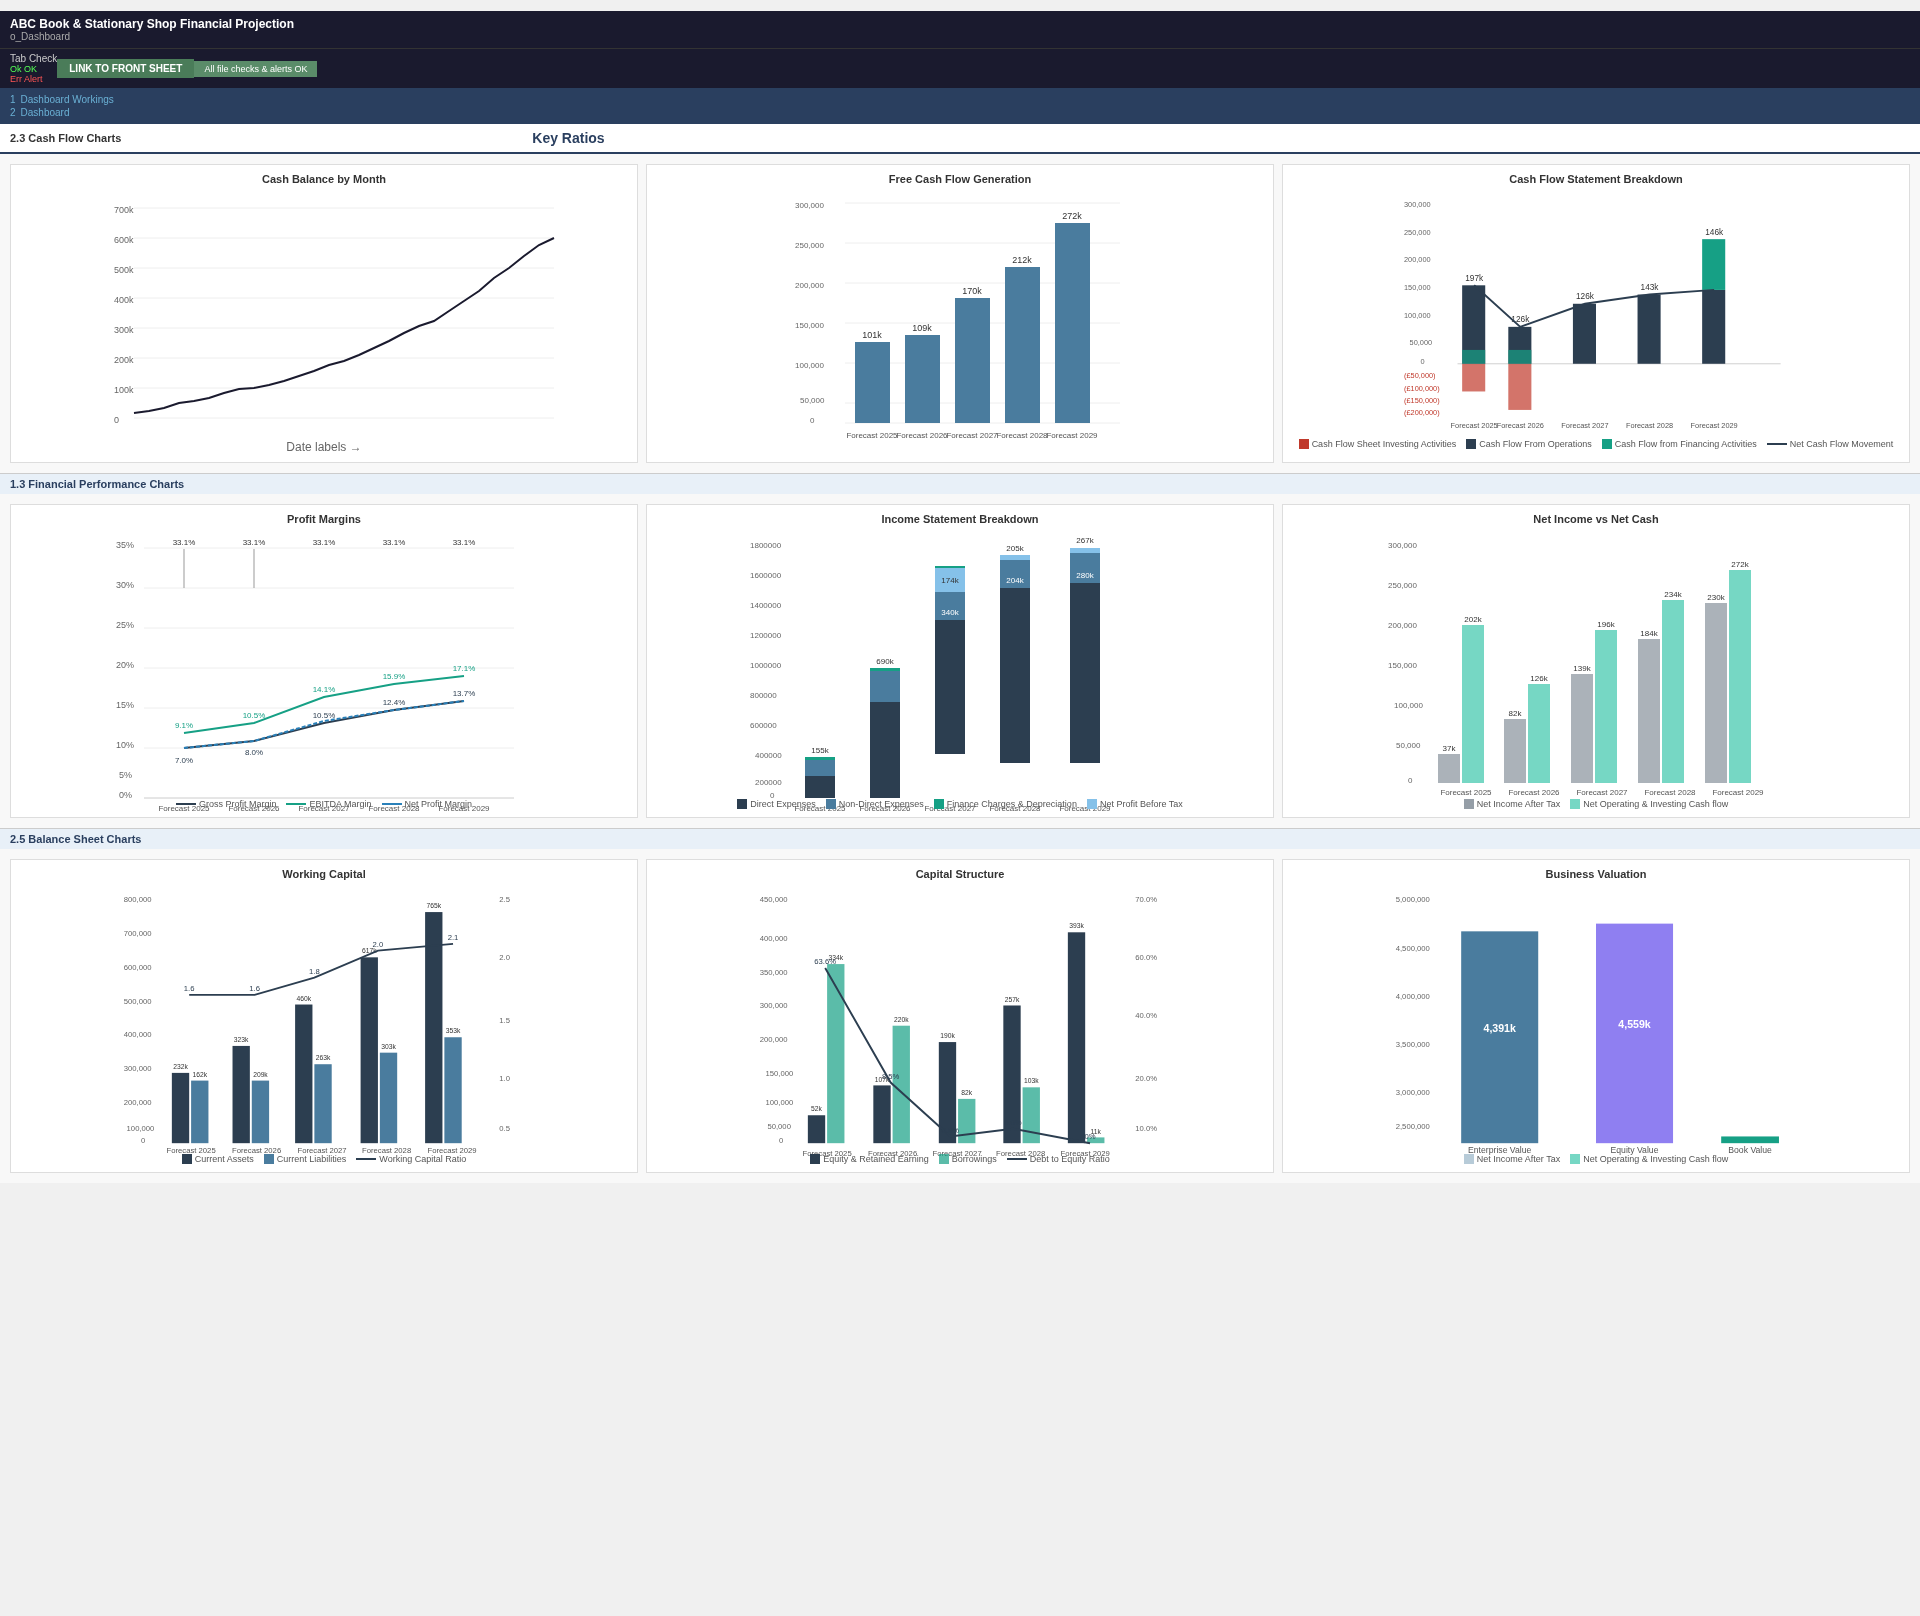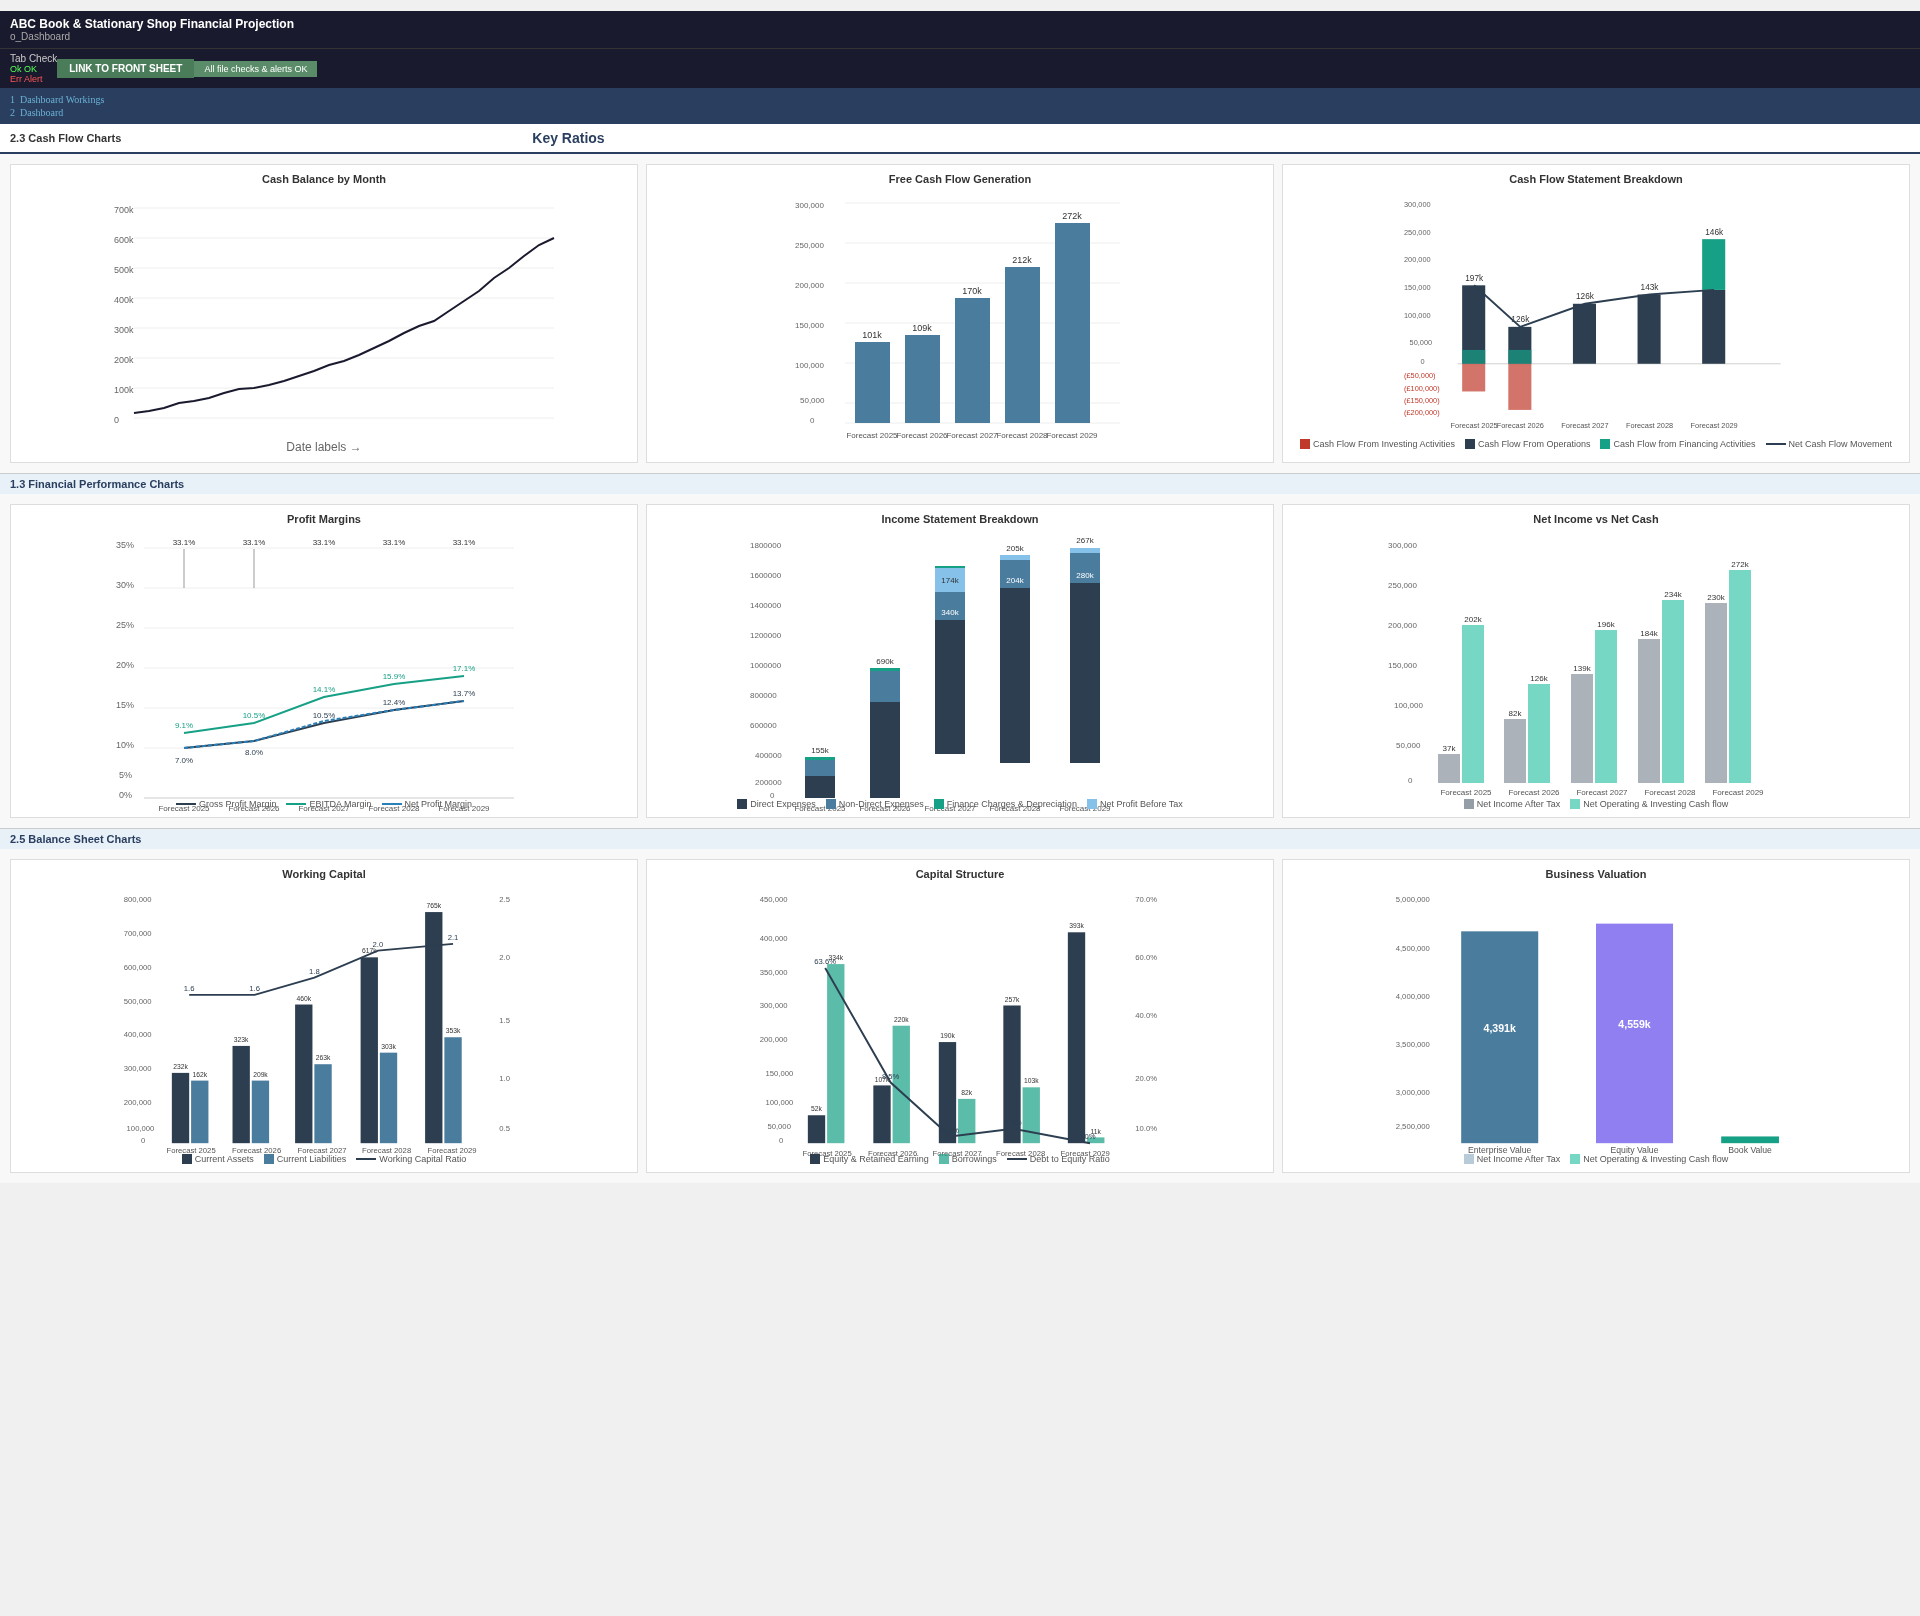--- a/index.html
+++ b/index.html
@@ -10,21 +10,21 @@
     .header-title { font-size: 12px; font-weight: bold; color: white; }
     .header-sub { font-size: 10px; color: #aaa; }
 
     .toolbar { background: #1a1a2e; padding: 4px 10px; display: flex; align-items: center; border-top: 1px solid #333; }
     .toolbar-item { font-size: 10px; color: #ccc; }
     .btn-front-sheet { background: #4a7c59; color: white; padding: 4px 12px; font-size: 10px; font-weight: bold; border: none; cursor: pointer; }
     .btn-checks { background: #5a8c69; color: white; padding: 3px 10px; font-size: 9px; border: none; }
 
     
     .nav-bar { background: #2a3f5f; color: white; padding: 4px 10px; }
-    .nav-item { font-size: 10px; color: #ccc; margin: 2px 0; font-family: Liberation Serif, serif; }
+    .nav-item { font-size: 10px; color: #ccc; margin: 2px 0; }
     .nav-item span { color: #6ab0d4; margin-right: 5px; }
 
     
     .section-header { background: white; padding: 6px 10px; border-bottom: 2px solid #2a3f5f; display: flex; justify-content: space-between; align-items: center; }
     .section-title { font-size: 11px; font-weight: bold; color: #333; }
     .key-ratios-title { font-size: 14px; font-weight: bold; color: #2a3f5f; text-align: center; flex: 1; }
 
     
     .charts-row { display: flex; gap: 8px; padding: 8px; background: white; }
     .chart-box { flex: 1; border: 1px solid #ddd; padding: 8px; background: white; min-height: 280px; }
@@ -178,21 +178,21 @@
 
       <text x="78" y="255" font-size="8" fill="#555" text-anchor="middle">Forecast 2025</text>
       <text x="128" y="255" font-size="8" fill="#555" text-anchor="middle">Forecast 2026</text>
       <text x="198" y="255" font-size="8" fill="#555" text-anchor="middle">Forecast 2027</text>
       <text x="268" y="255" font-size="8" fill="#555" text-anchor="middle">Forecast 2028</text>
       <text x="338" y="255" font-size="8" fill="#555" text-anchor="middle">Forecast 2029</text>
     </svg>
     <div class="legend">
       <div class="legend-item">
         <div class="legend-dot" style="background:#c0392b;"></div>
-        <span>Cash Flow From Investing Activities</span>
+        <span>Cash Flow Sheet Investing Activities</span>
       </div>
       <div class="legend-item">
         <div class="legend-dot" style="background:#2c3e50;"></div>
         <span>Cash Flow From Operations</span>
       </div>
       <div class="legend-item">
         <div class="legend-dot" style="background:#16a085;"></div>
         <span>Cash Flow from Financing Activities</span>
       </div>
       <div class="legend-item">

